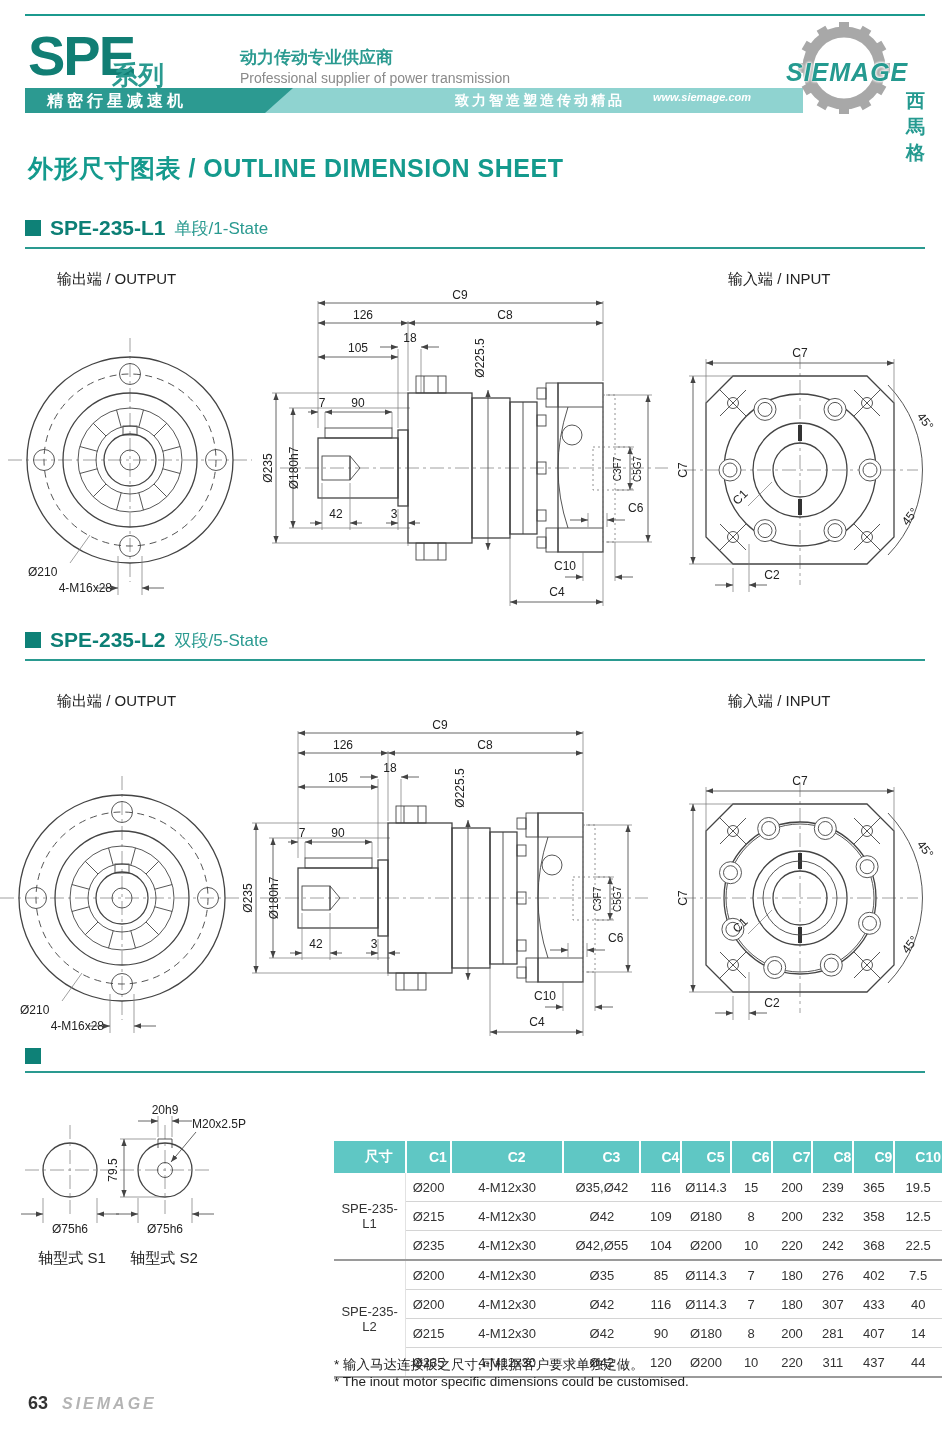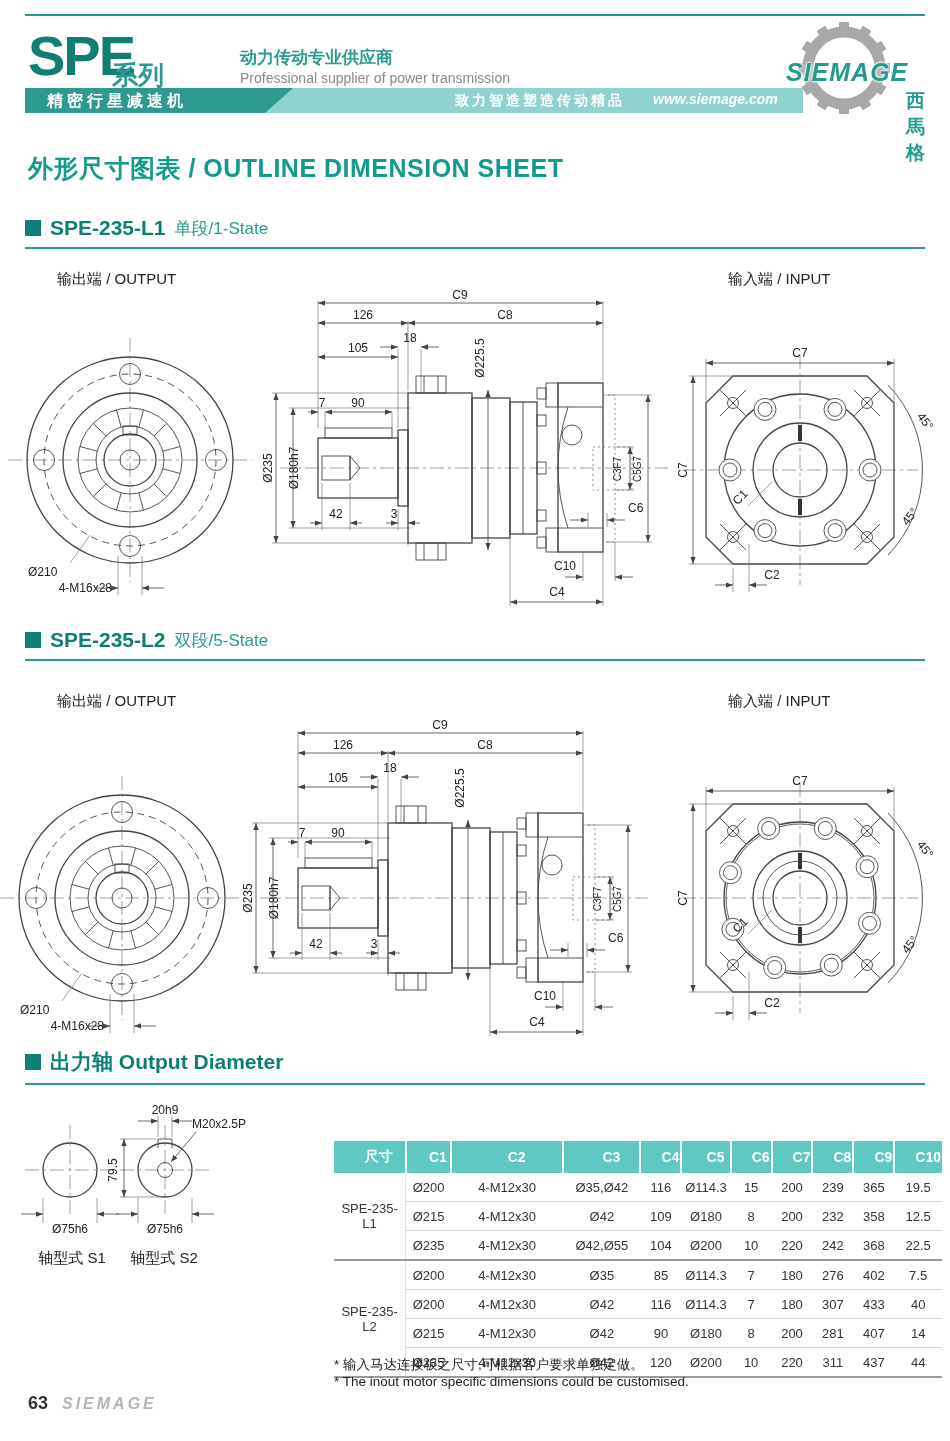--- a/index.html
+++ b/index.html
@@ -14,21 +14,21 @@
   .spe-suffix{position:absolute;left:112px;top:58px;font-size:26px;color:#2a9a90;font-weight:700;}
   .tag-cn{position:absolute;left:240px;top:46px;font-size:17px;color:#2a9a90;font-weight:700;}
   .tag-en{position:absolute;left:240px;top:70px;font-size:14px;color:#8a8a8a;}
   .banner{position:absolute;left:25px;top:88px;width:778px;height:25px;background:#8fd3d0;}
   .banner-dark{position:absolute;left:0;top:0;width:268px;height:25px;background:#2c9a91;
        clip-path:polygon(0 0,268px 0,240px 100%,0 100%);}
   .banner-left-text{position:absolute;left:22px;top:3px;font-size:16px;font-weight:700;color:#fff;
        letter-spacing:4px;}
   .banner-slogan{position:absolute;left:430px;top:4px;font-size:14px;font-weight:700;color:#fff;
        letter-spacing:3px;}
-  .banner-url{position:absolute;left:628px;top:3px;font-size:14px;font-weight:800;font-style:italic;color:#fff;}
+  .banner-url{position:absolute;left:628px;top:3px;font-size:11px;font-weight:800;font-style:italic;color:#fff;}
   .logo{position:absolute;left:782px;top:20px;width:160px;height:100px;}
   .logo-text{position:absolute;left:4px;top:38px;font-size:25px;font-weight:900;font-style:italic;
        color:#259a90;letter-spacing:1px;text-shadow:0 0 3px #fff,0 0 3px #fff,0 0 3px #fff;}
   .logo-cn{position:absolute;left:84px;top:68px;font-size:19px;color:#259a90;font-weight:700;
        text-shadow:0 0 3px #fff,0 0 2px #fff;margin-left:40px;}
 
   .page-title{position:absolute;left:28px;top:152px;font-size:25px;font-weight:800;color:#149a8d;
        letter-spacing:0.5px;}
 
   .sec{position:absolute;left:25px;right:25px;border-bottom:2px solid #2a9a90;padding-bottom:7px;
@@ -395,21 +395,20 @@
     <text class="dt mid" x="800" y="75">C7</text>
     <text class="dt mid" x="687" y="188" transform="rotate(-90 687 188)">C7</text>
     <text class="dt mid" x="743" y="218" transform="rotate(-45 743 218)">C1</text>
     <text class="dt mid" x="772" y="297">C2</text>
     <text class="dt mid" x="922" y="142" transform="rotate(52 922 142)">45°</text>
     <text class="dt mid" x="913" y="237" transform="rotate(-52 913 237)">45°</text>
   </svg>
 
   <div class="sec" style="top:1048px;">
     <div class="sec-sq"></div>
-    <div class="sec-title">出力轴 Output Diameter</div>
   </div>
 
   <svg class="abs" style="left:0;top:1090px;" width="340" height="185">
 
     <line class="cl" x1="25" y1="80" x2="115" y2="80"></line>
     <line class="cl" x1="70" y1="35" x2="70" y2="125"></line>
     <circle class="ln" cx="70" cy="80" r="27" fill="none"></circle>
     <line class="ext" x1="43" y1="108" x2="43" y2="133"></line>
     <line class="ext" x1="97" y1="108" x2="97" y2="133"></line>
     <line class="dim" x1="21" y1="124" x2="43" y2="124" marker-end="url(#m1)"></line>

